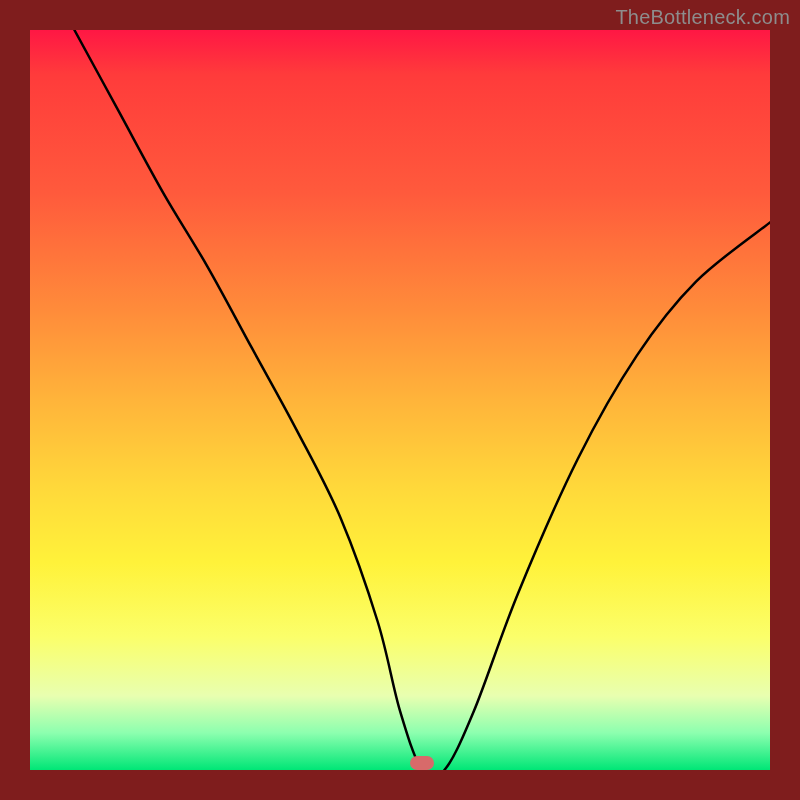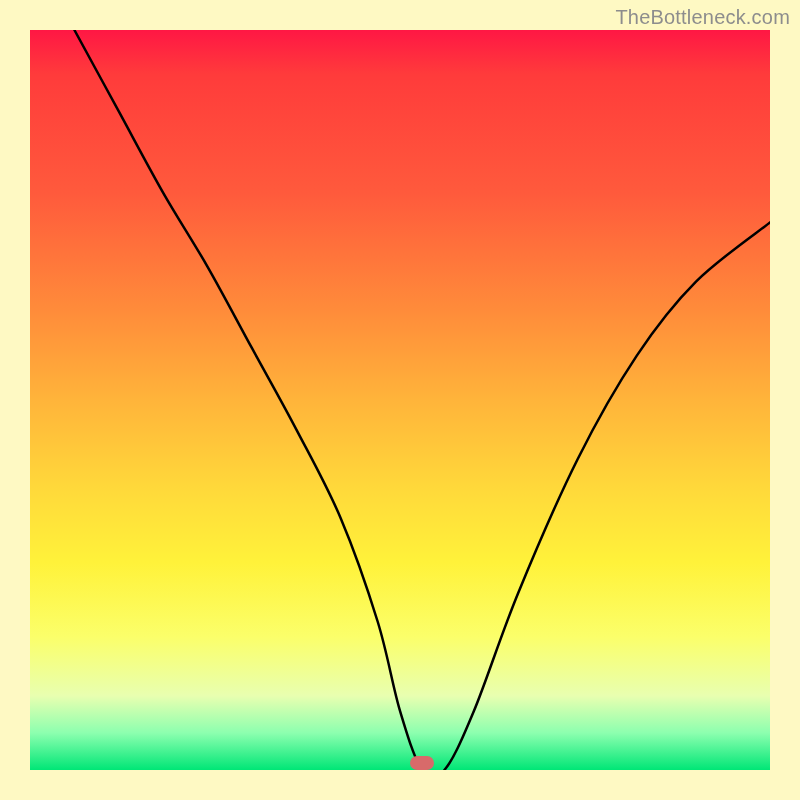--- a/index.html
+++ b/index.html
@@ -8,21 +8,21 @@
     width: 800px;
     height: 800px;
     overflow: hidden;
     background: #000;
     font-family: Arial, Helvetica, sans-serif;
   }
   .wrap {
     position: relative;
     width: 800px;
     height: 800px;
-    background: #fef9c3;
+    background: #7f1d1d;
   }
   .plot {
     position: absolute;
     left: 30px;
     top: 30px;
     width: 740px;
     height: 740px;
     
     background: linear-gradient(
       to bottom,

